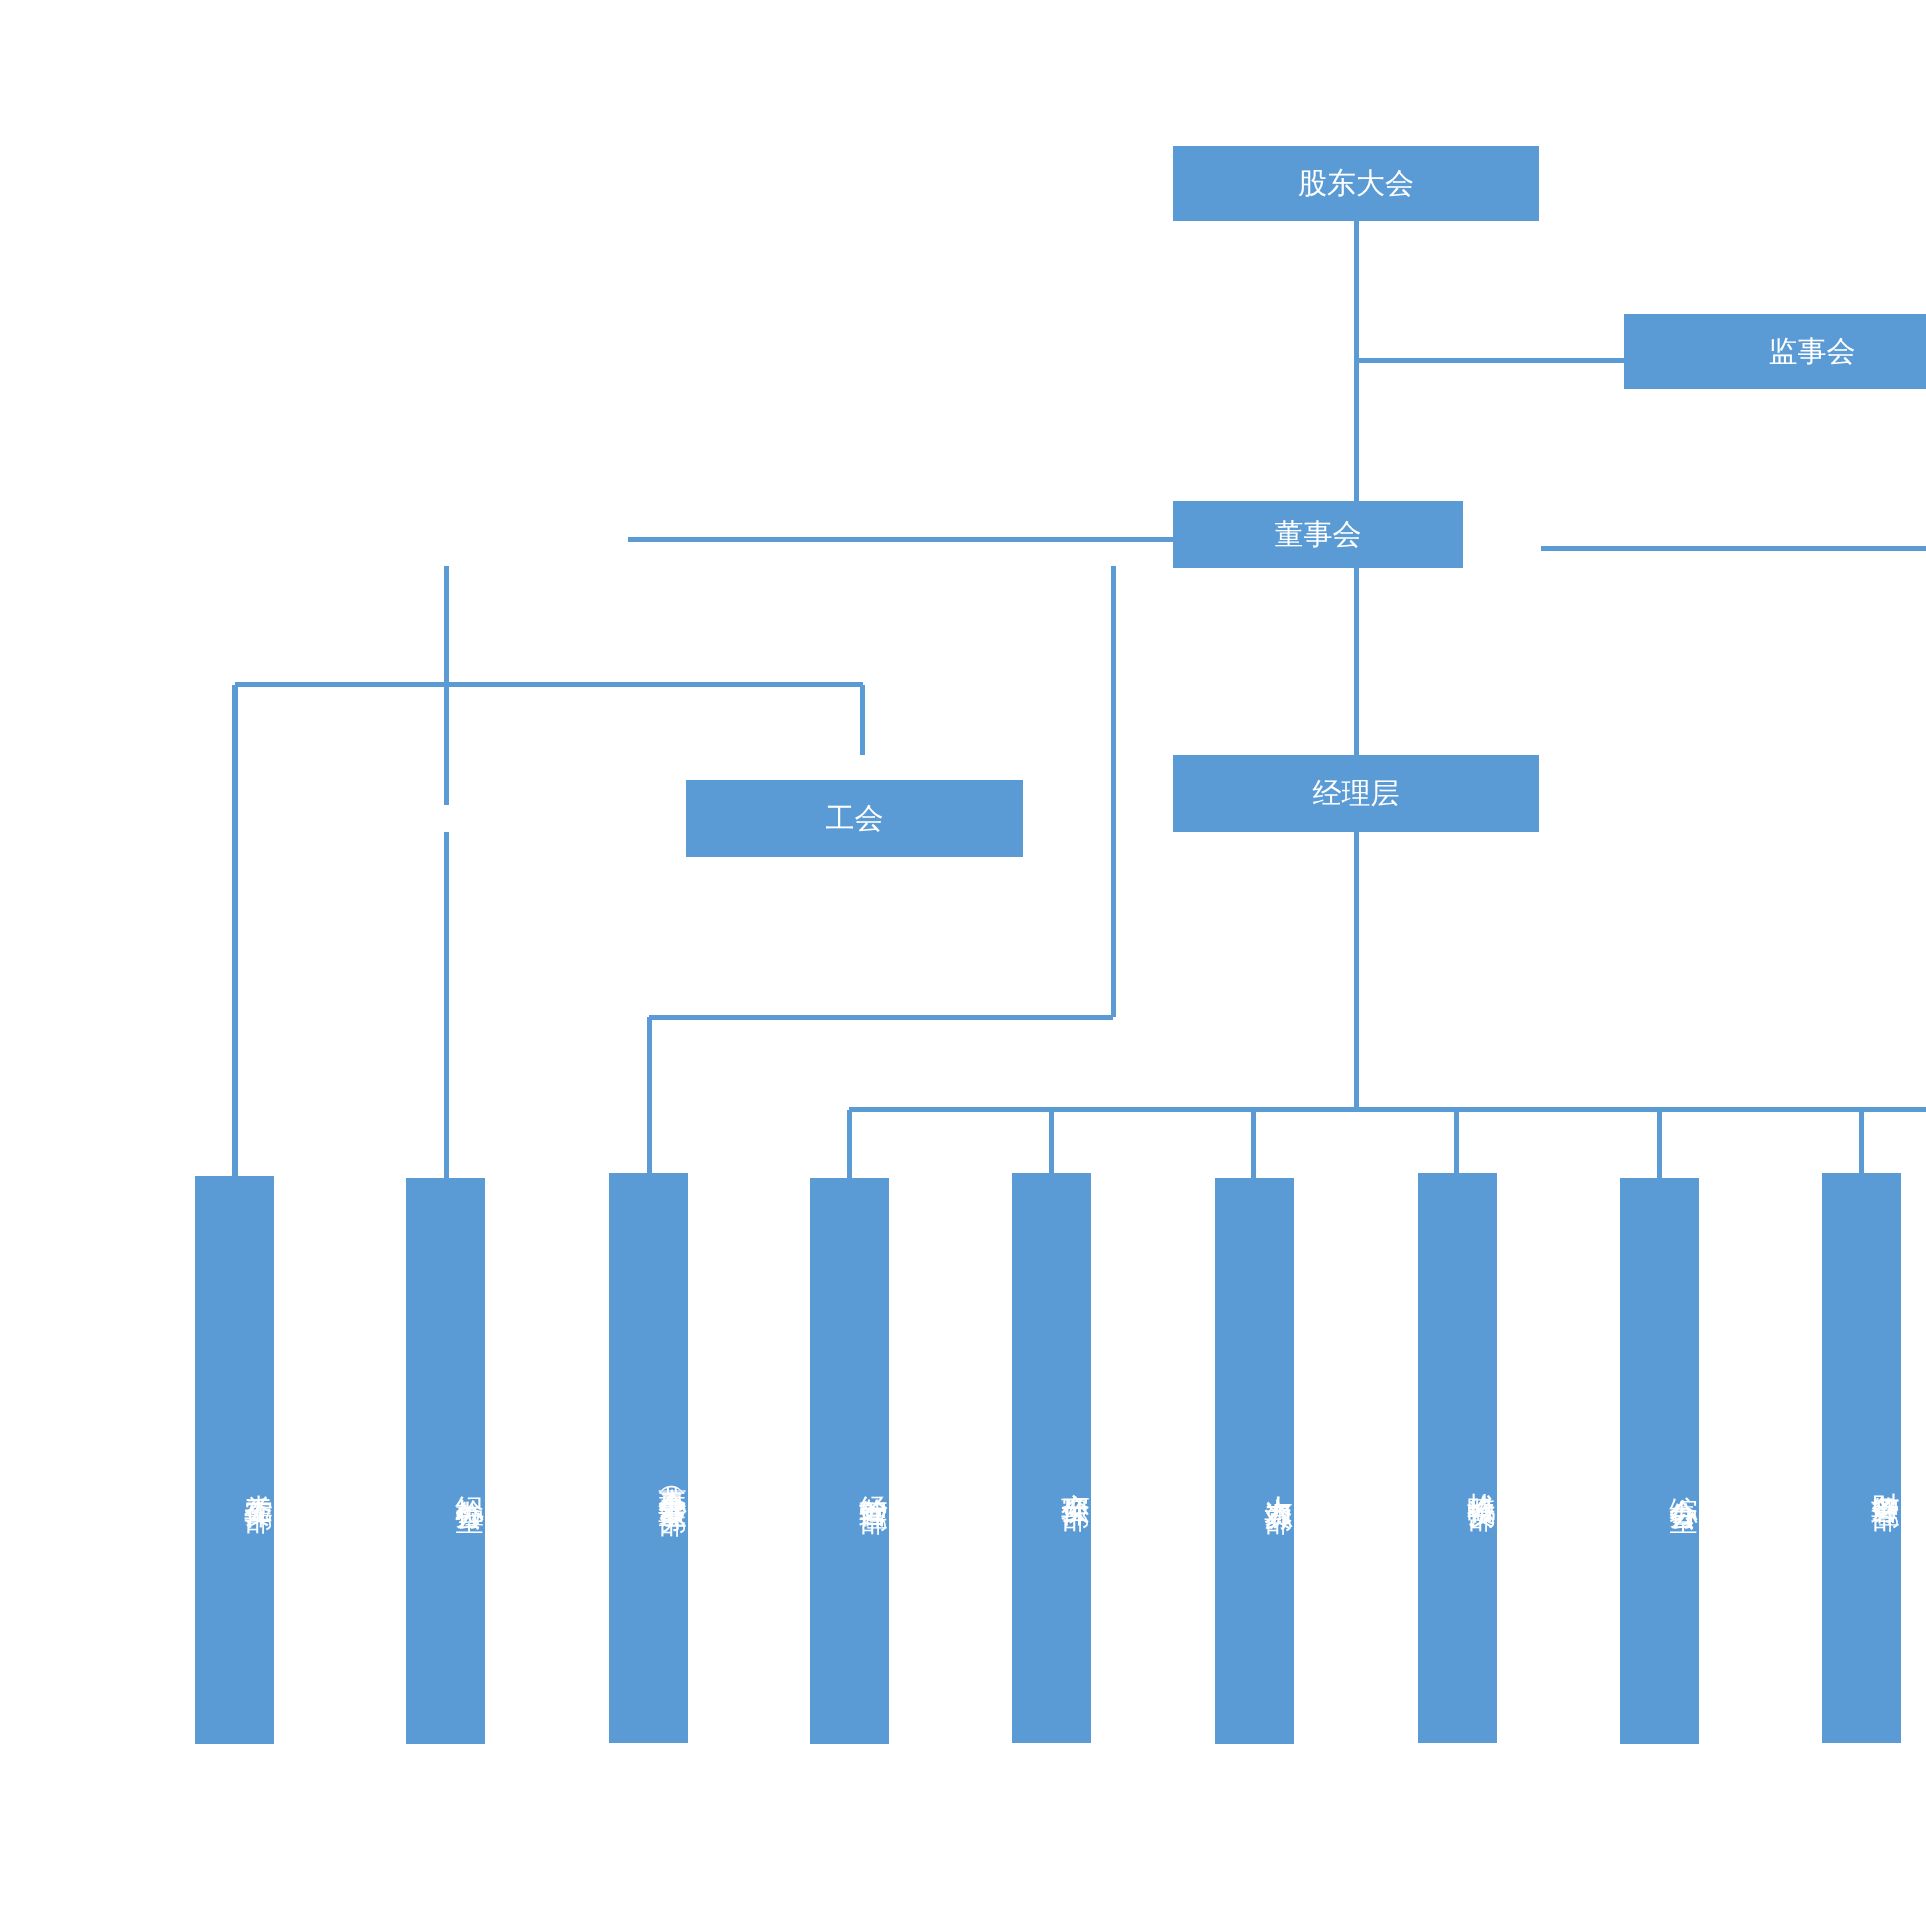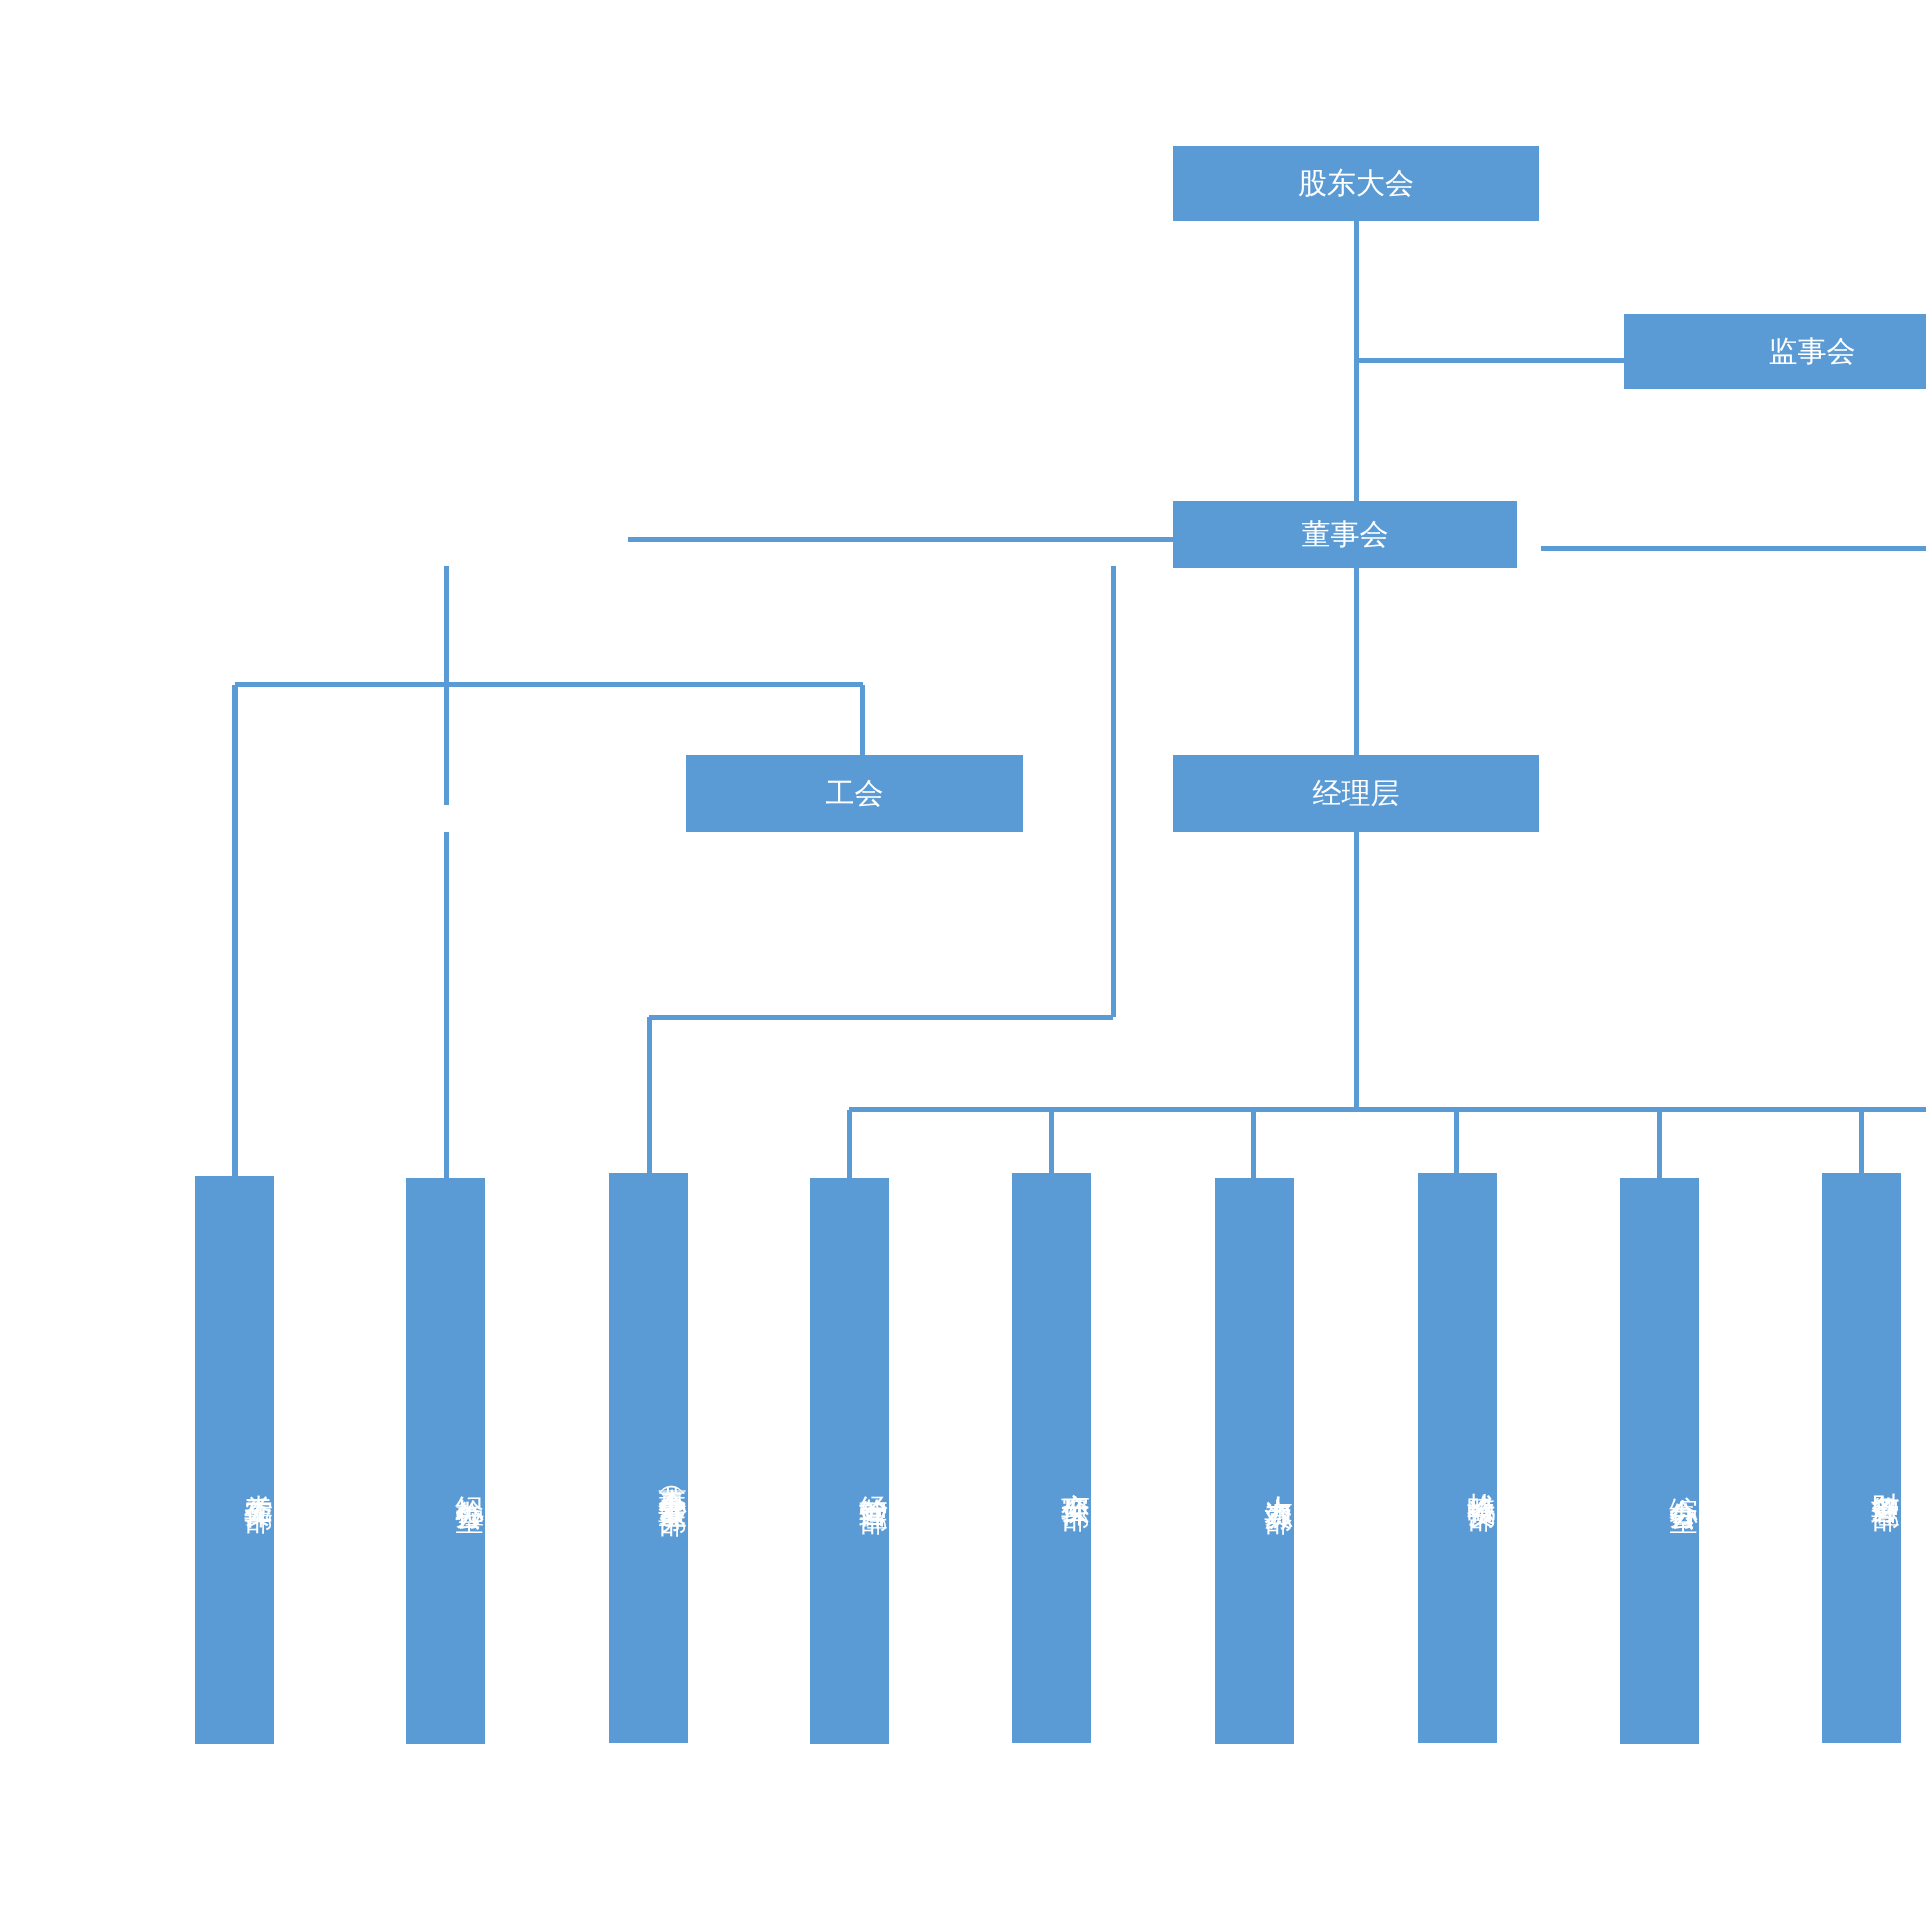--- a/index.html
+++ b/index.html
@@ -85,26 +85,26 @@
 
   <div class="node h" style="left:1173px;top:146px;width:366px;height:75px;">
     <span>股东大会</span>
   </div>
 
   <div class="node h" style="left:1624px;top:314px;width:376px;height:75px;">
     <span>监事会</span>
   </div>
 
 
-  <div class="node h" style="left:1173px;top:501px;width:344px;height:67px;">
+  <div class="node h" style="left:1173px;top:501px;width:290px;height:67px;">
     <span>董事会</span>
   </div>
 
 
-  <div class="node h" style="left:686px;top:755px;width:337px;height:77px;">
+  <div class="node h" style="left:686px;top:780px;width:337px;height:77px;">
     <span>工会</span>
   </div>
 
   <div class="node h" style="left:1173px;top:755px;width:366px;height:77px;align-items:center;">
     <span>经理层</span>
   </div>
 
   <div class="node v" style="left:195px;top:1176px;width:79px;height:568px;">
     <span>党委工作部</span>
   </div>

